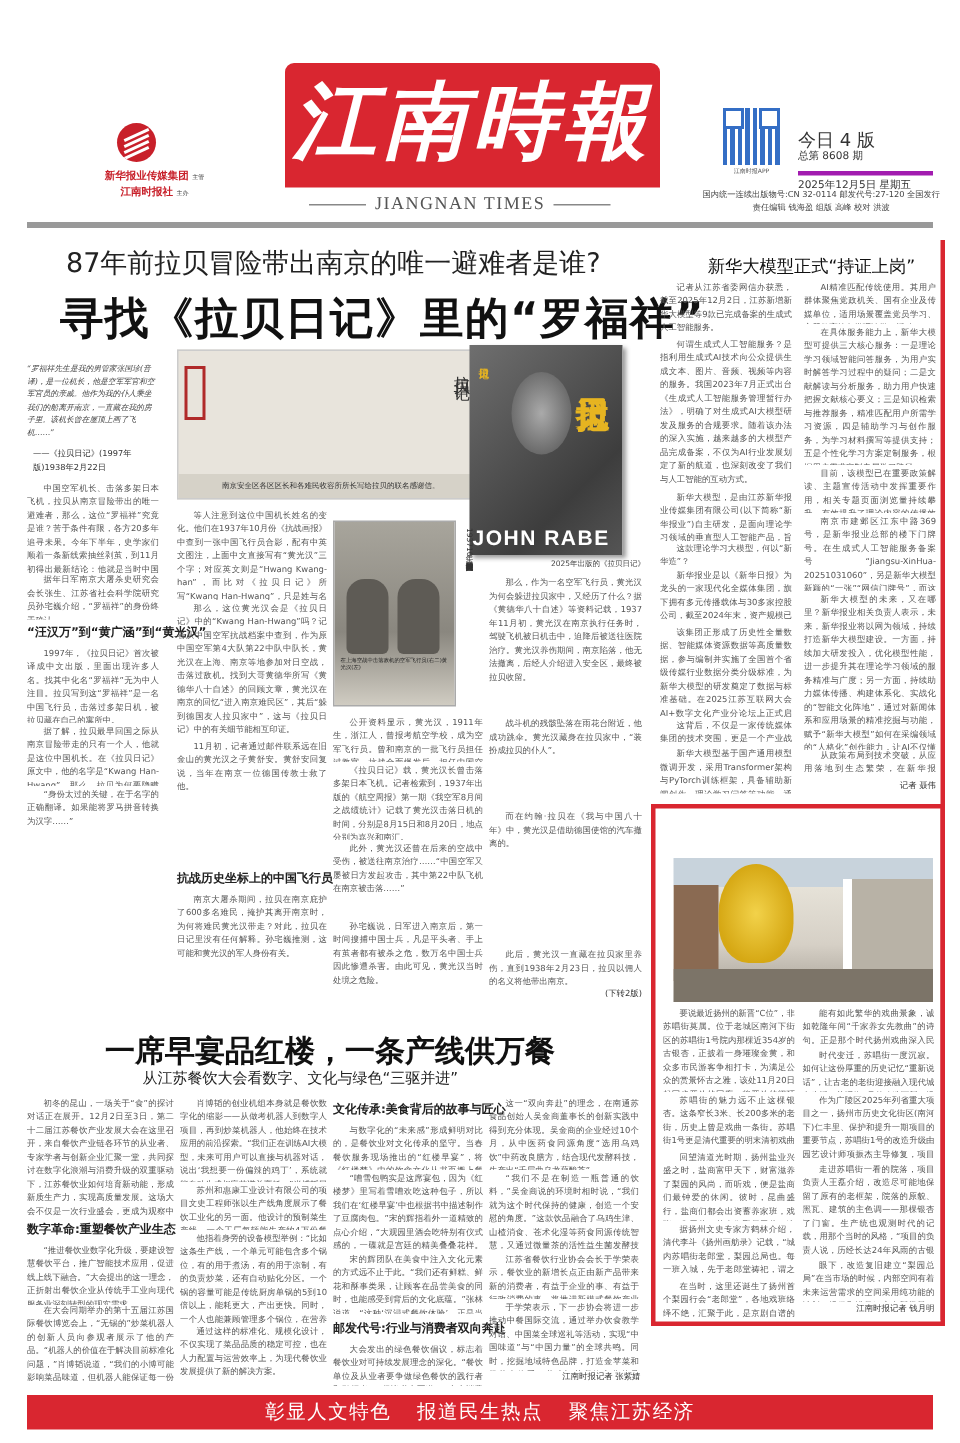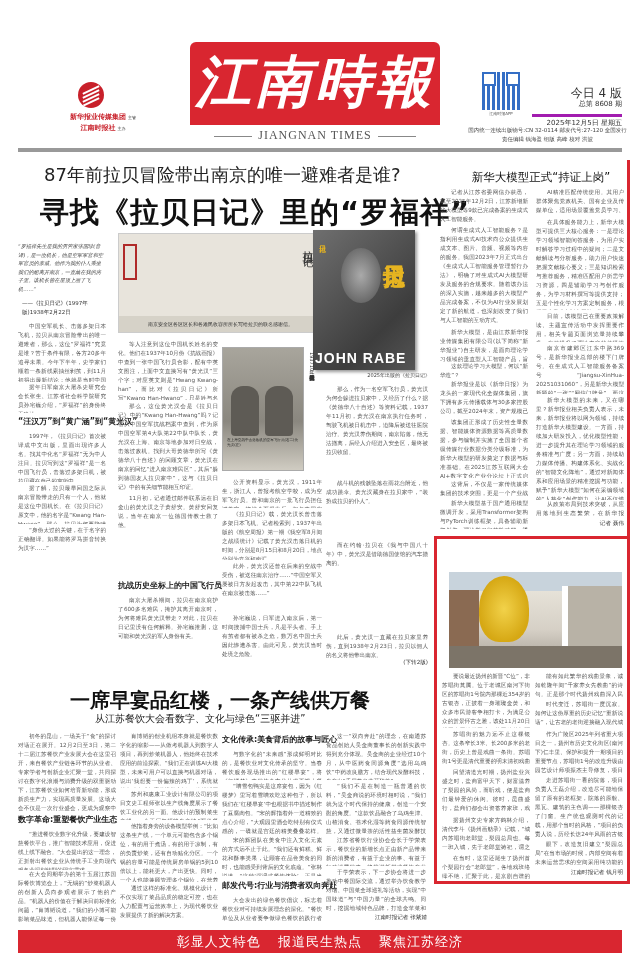--- a/index.html
+++ b/index.html
@@ -8,28 +8,28 @@
 .abs{position:absolute}
 
 .org-logo{left:78px;top:82px;width:26px;height:26px;border-radius:50%;background:#c8202a;overflow:hidden}
 .org-logo i{position:absolute;left:4px;width:18px;height:2px;background:#fff;transform:rotate(-25deg)}
 .org-lines{left:48px;top:112px;width:110px;font-size:7px;color:#c8202a;line-height:10px;text-align:center}
 .org-lines b{font-weight:bold}
 .org-lines small{font-size:4px;color:#333}
 .mast-box{left:190px;top:42px;width:250px;height:80px;background:#d92630;border-radius:6px 6px 0 0}
 .mast-title{left:190px;top:44px;width:250px;height:74px;color:#fff;font-family:"DejaVu Serif",serif;font-size:56px;line-height:74px;letter-spacing:4px;text-align:center;font-style:italic;font-weight:bold}
 .mast-under{left:190px;top:122px;width:250px;height:3px;background:#d92630}
-.mast-en{left:200px;top:128px;width:230px;text-align:center;font-family:"Liberation Serif",serif;font-size:12px;color:#555;letter-spacing:1px}
+.mast-en{left:200px;top:128px;width:230px;font-family:"Liberation Serif",serif;font-size:12px;color:#555;letter-spacing:1px}
 .mast-en:before,.mast-en:after{content:"";display:inline-block;width:38px;height:1px;background:#888;vertical-align:middle;margin:0 6px}
 .qr{left:482px;top:72px;width:38px;height:38px;background:
 repeating-linear-gradient(90deg,#1f5fbf 0 3px,#fff 3px 5px),#1f5fbf;opacity:.9}
 .qr:before,.qr:after{content:"";position:absolute;width:10px;height:10px;border:2px solid #1f5fbf;background:#fff}
 .qr:before{left:0;top:0}.qr:after{right:0;top:0}
 .qr-cap{left:482px;top:111px;width:38px;font-size:4px;text-align:center;color:#555}
-.edition{left:532px;top:88px;width:90px;font-size:7px;color:#333;text-align:right;line-height:11px}
+.edition{left:532px;top:88px;width:90px;font-size:7px;color:#333;text-align:left;line-height:11px}
 .edition .big{font-size:12px}
 .edition .date{border-top:3px solid #a21caf;margin-top:4px;padding-top:1px}
 .pub-line{left:460px;top:126px;width:175px;font-size:5.5px;color:#444;line-height:9px;text-align:center}
 .top-rule{left:18px;top:148px;width:604px;height:4px;background:#999}
 
 .kicker{left:44px;top:163px;width:390px;font-size:18px;color:#222;white-space:nowrap}
 .headline{left:40px;top:193px;width:400px;font-size:29px;font-weight:bold;color:#111;letter-spacing:1px;white-space:nowrap}
 .body-col{font-size:5.6px;line-height:9px;color:#555;text-indent:11px;text-align:justify;overflow:hidden}
 .quote{left:18px;top:242px;width:88px;font-family:"DejaVu Serif",serif;font-size:5.2px;line-height:8.6px;color:#444;font-style:italic}
 .quote-src{left:22px;top:299px;width:86px;font-size:5.5px;color:#333;line-height:9px}

